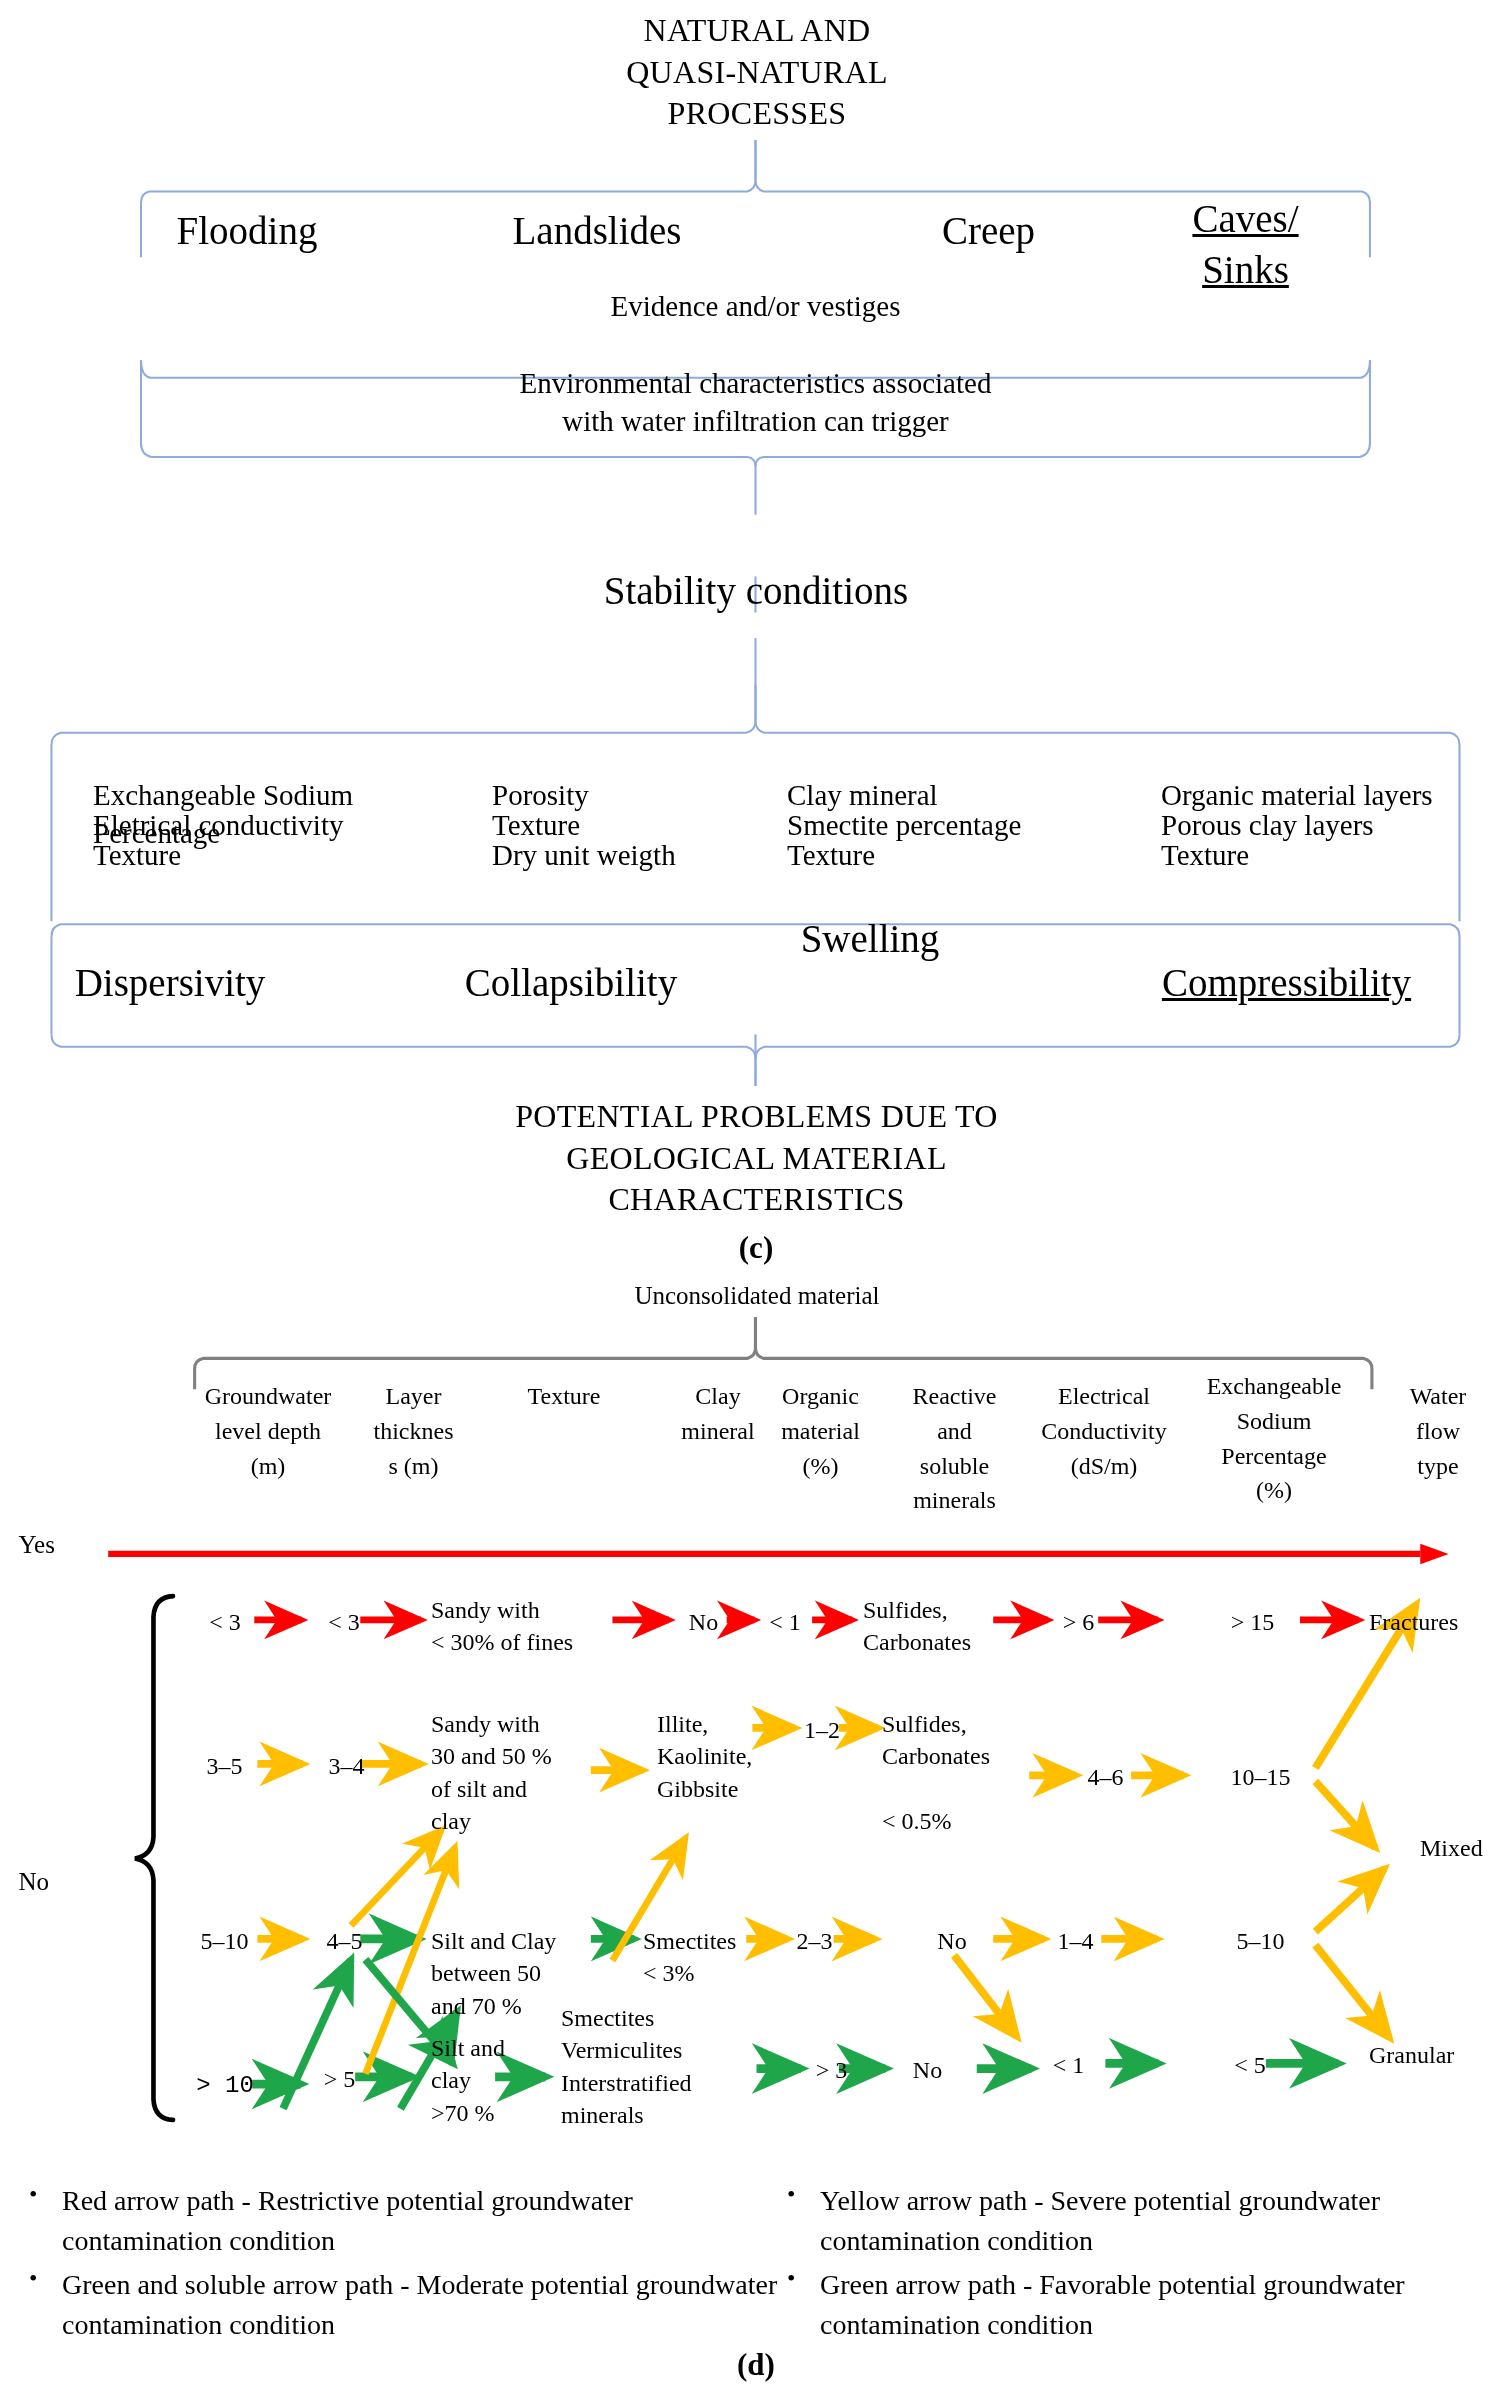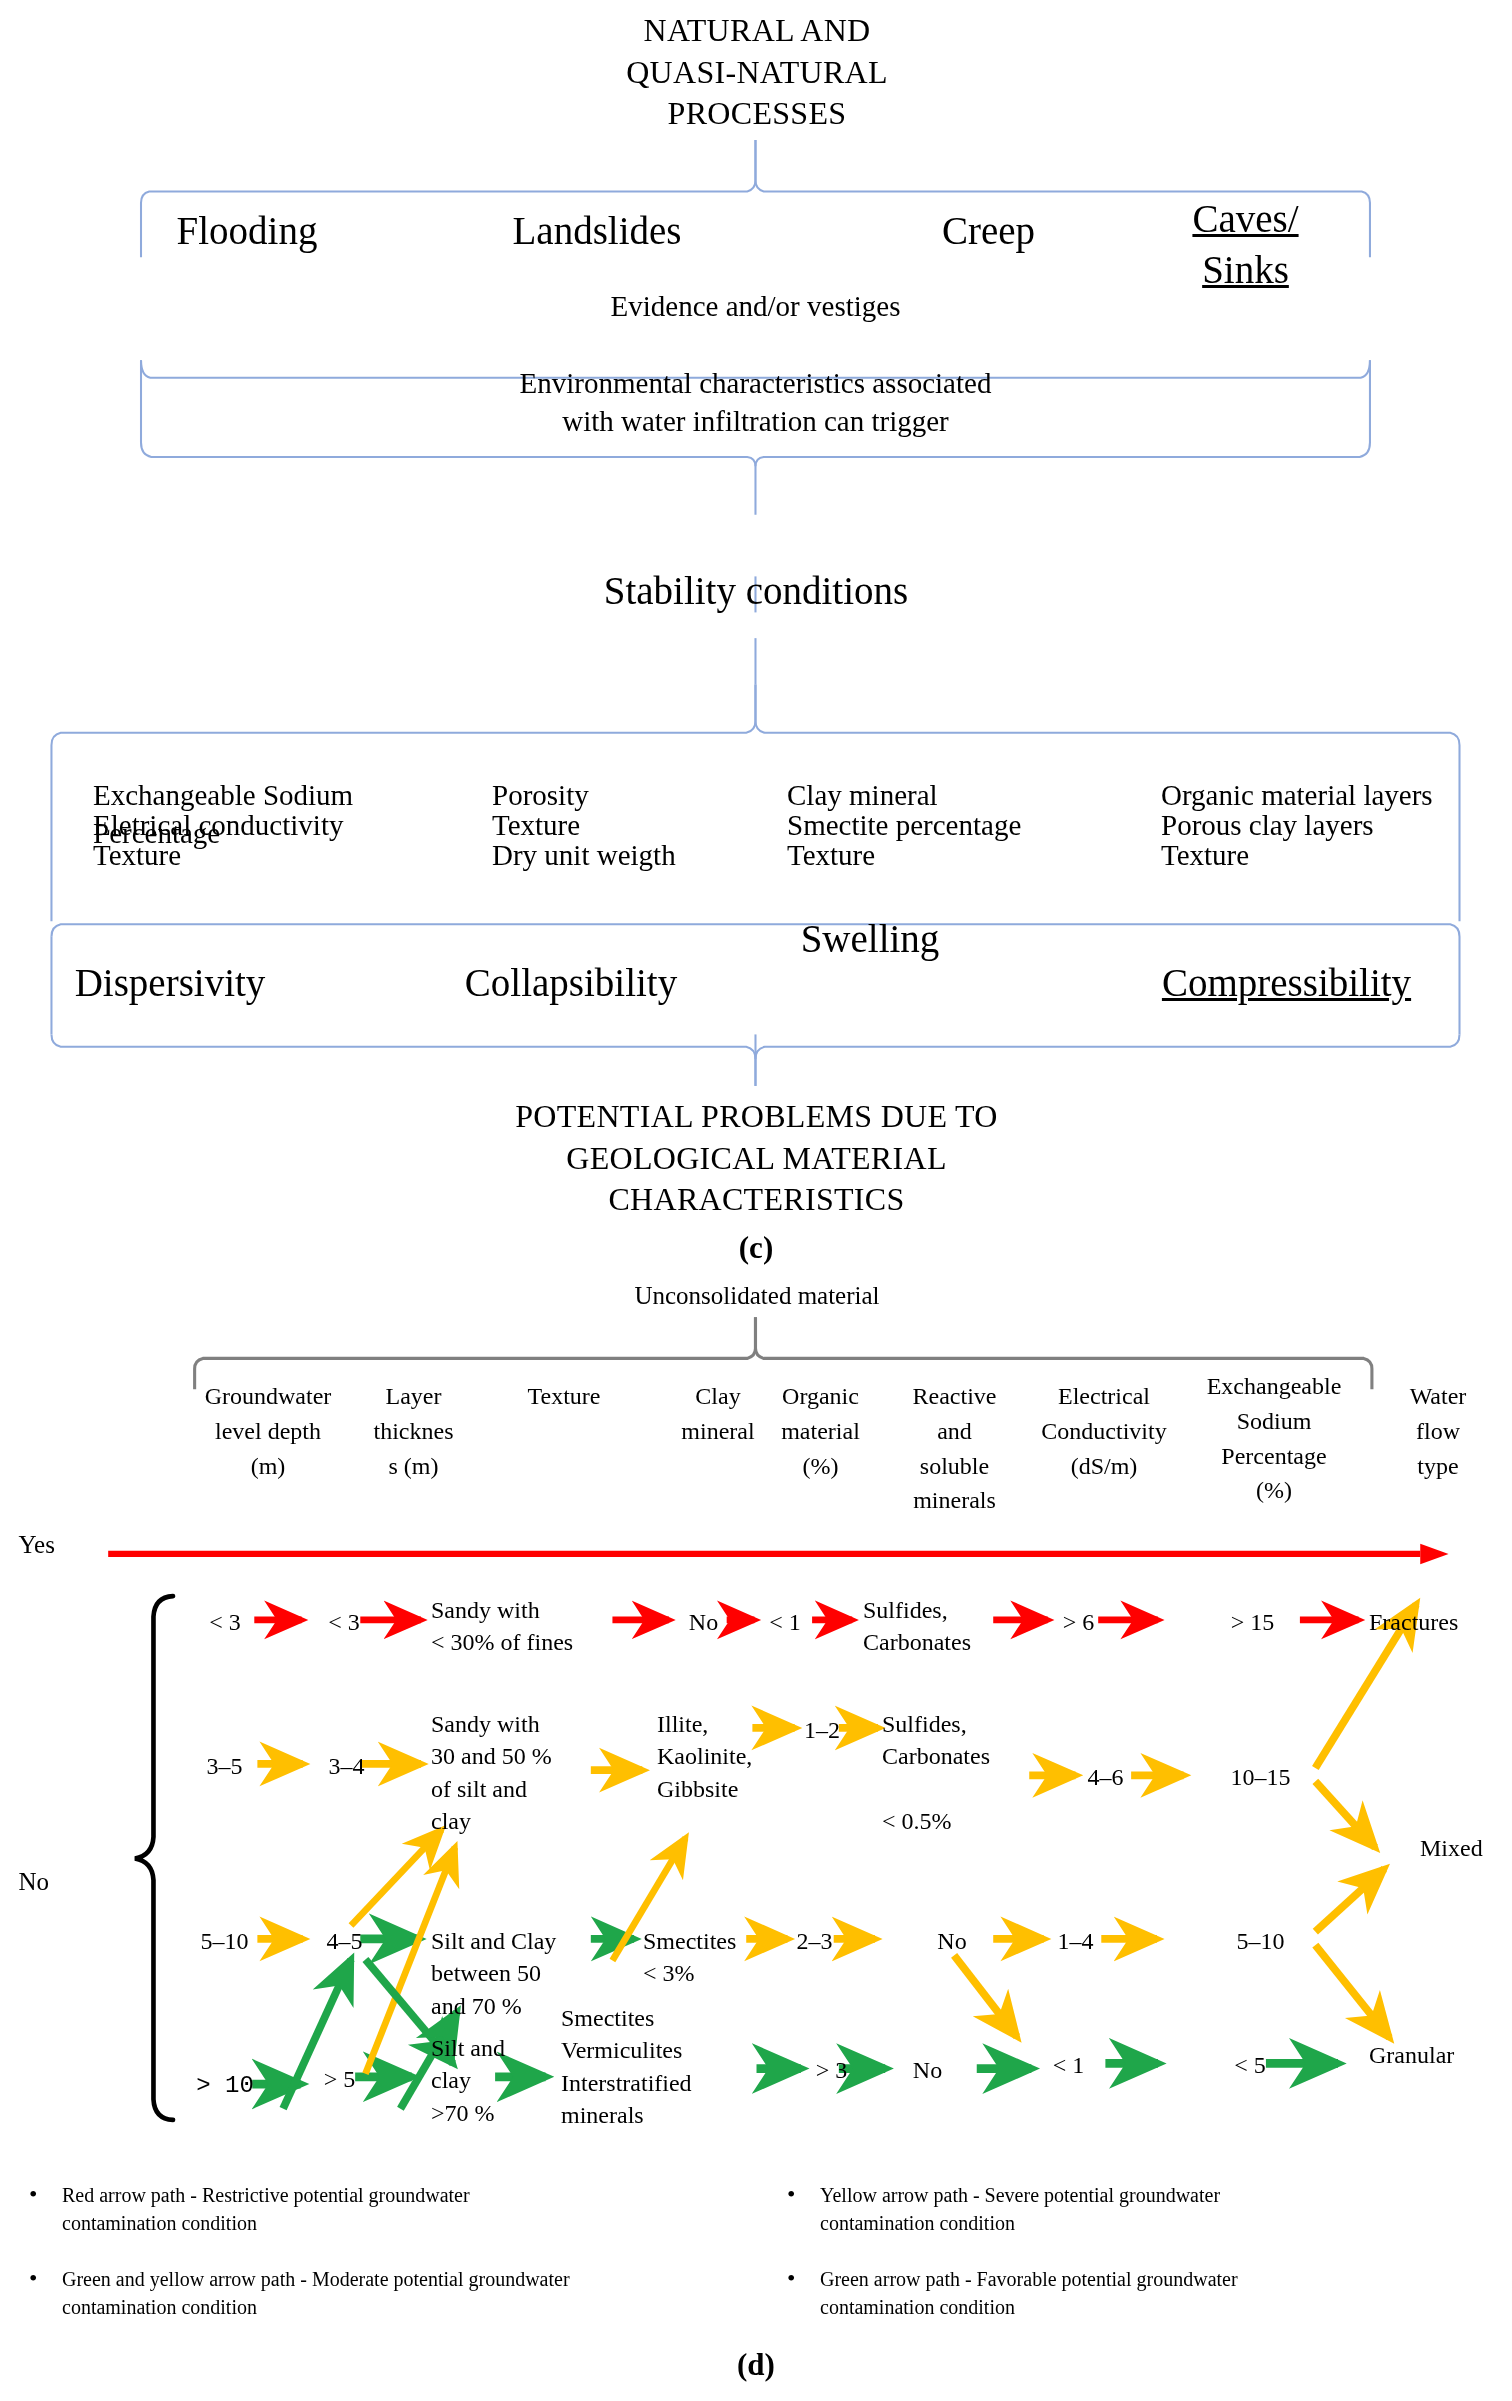--- a/index.html
+++ b/index.html
@@ -34,21 +34,21 @@
   .brace-dark{fill:none;stroke:#808080;stroke-width:6;}
   .brace-black{fill:none;stroke:#000000;stroke-width:9;stroke-linecap:round;}
 
   
   .hdr{font-size:24px;text-align:center;line-height:1.45;}
   .cell{font-size:24px;line-height:1.35;}
   .cell.c{text-align:center;}
   .cell.l{text-align:left;}
 
   
-  .legend-item{position:absolute;font-size:20px;line-height:1.42;font-family:Liberation Serif, serif;}
+  .legend-item{position:absolute;font-size:28px;line-height:1.42;font-family:Liberation Serif, serif;}
   .legend-bullet{position:absolute;font-size:24px;}
 </style>
 </head>
 <body>
 
 <div class="panel-c">
 
   <svg class="overlay" width="1512" height="1266" viewBox="0 0 2938 2460">
 
     <path class="brace" d="M1468,272 L1468,350 Q1468,368 1452,372 L290,372 Q274,376 274,394 L274,500"></path>
@@ -306,21 +306,21 @@
 
   <div class="legend-bullet" style="left:29px;top:2181px;">•</div>
   <div class="legend-item" style="left:62px;top:2181px;width:669px;white-space:pre-line;">Red arrow path - Restrictive potential groundwater
 contamination condition</div>
 
   <div class="legend-bullet" style="left:787px;top:2181px;">•</div>
   <div class="legend-item" style="left:820px;top:2181px;width:669px;white-space:pre-line;">Yellow arrow path - Severe potential groundwater
 contamination condition</div>
 
   <div class="legend-bullet" style="left:29px;top:2265px;">•</div>
-  <div class="legend-item" style="left:62px;top:2265px;width:731px;white-space:pre-line;">Green and yellow arrow path - Moderate potential groundwater
+  <div class="legend-item" style="left:62px;top:2265px;width:731px;white-space:pre-line;">Green and soluble arrow path - Moderate potential groundwater
 contamination condition</div>
 
   <div class="legend-bullet" style="left:787px;top:2265px;">•</div>
   <div class="legend-item" style="left:820px;top:2265px;width:669px;white-space:pre-line;">Green arrow path - Favorable potential groundwater
 contamination condition</div>
 
   <div class="panel-label" style="position:absolute;left:0;top:2347px;">(d)</div>
 </div>
 
 

